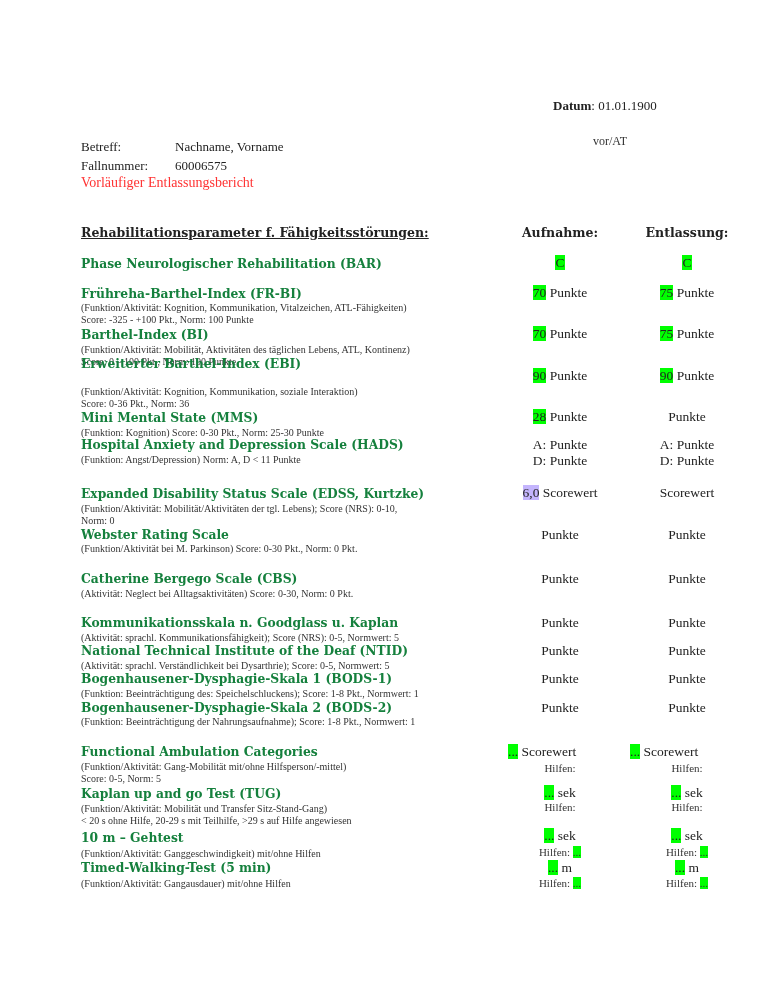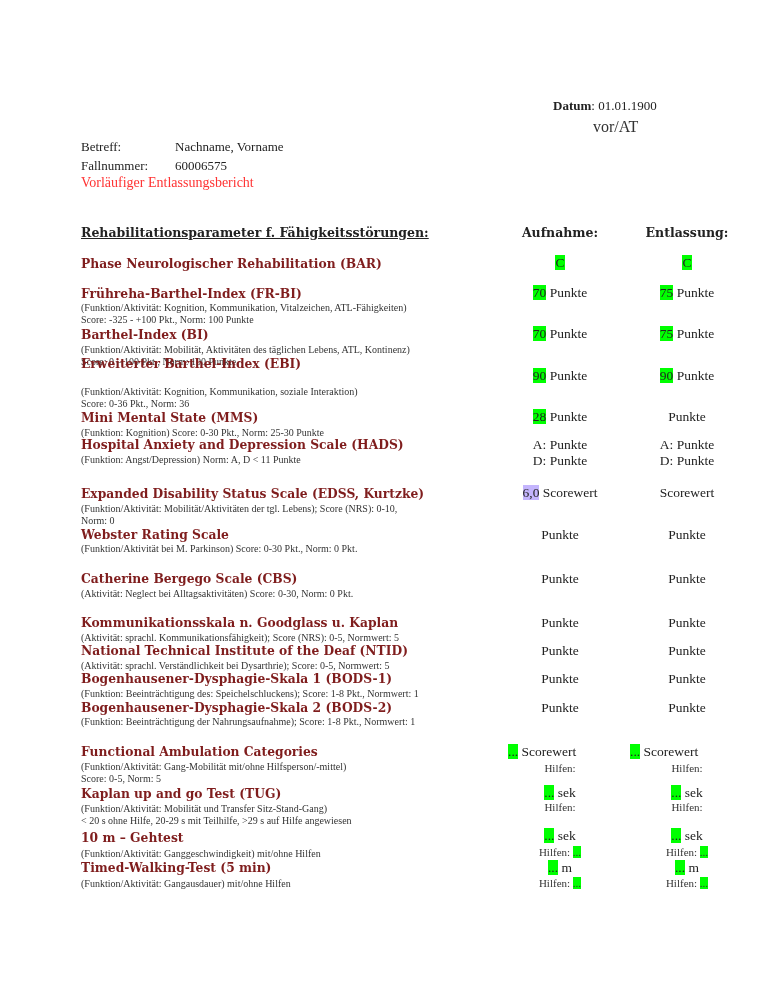--- a/index.html
+++ b/index.html
@@ -3,27 +3,27 @@
 <meta charset="utf-8">
 <style>
   html, body { margin: 0; padding: 0; background: #ffffff; }
   body {
     width: 768px; height: 994px; position: relative; overflow: hidden;
     font-family: "Liberation Serif", "DejaVu Serif", serif; color: #222;
   }
   .abs { position: absolute; white-space: nowrap; }
   .datum { left: 553px; top: 98px; font-size: 13px; }
   .datum b { font-weight: bold; }
-  .vorat { left: 593px; top: 118px; font-size: 16px; color: #333; }
+  .vorat { left: 593px; top: 134px; font-size: 12px; color: #333; }
   .meta { left: 81px; font-size: 13px; }
   .meta .lab { display: inline-block; width: 94px; }
   .red-title { left: 81px; top: 175px; font-size: 14px; color: #ff3333; }
   .head { font-family: "DejaVu Serif", serif; font-weight: bold; font-size: 12.5px; color: #222; }
   .u { text-decoration: underline; }
-  .title { font-family: "DejaVu Serif", serif; font-weight: bold; font-size: 12.3px; color: #7f1d1d; }
+  .title { font-family: "DejaVu Serif", serif; font-weight: bold; font-size: 12.3px; color: #15803d; }
   .sub { font-size: 10px; color: #333; line-height: 12px; text-align: right; }
   .val { font-size: 13.5px; color: #222; }
   .small { font-size: 11px; color: #333; }
   .hl { background: #00ff00; }
   .center { text-align: center; }
   .col1 { left: 500px; width: 120px; }
   .col2 { left: 627px; width: 120px; }
 </style>
 </head>
 <body>

